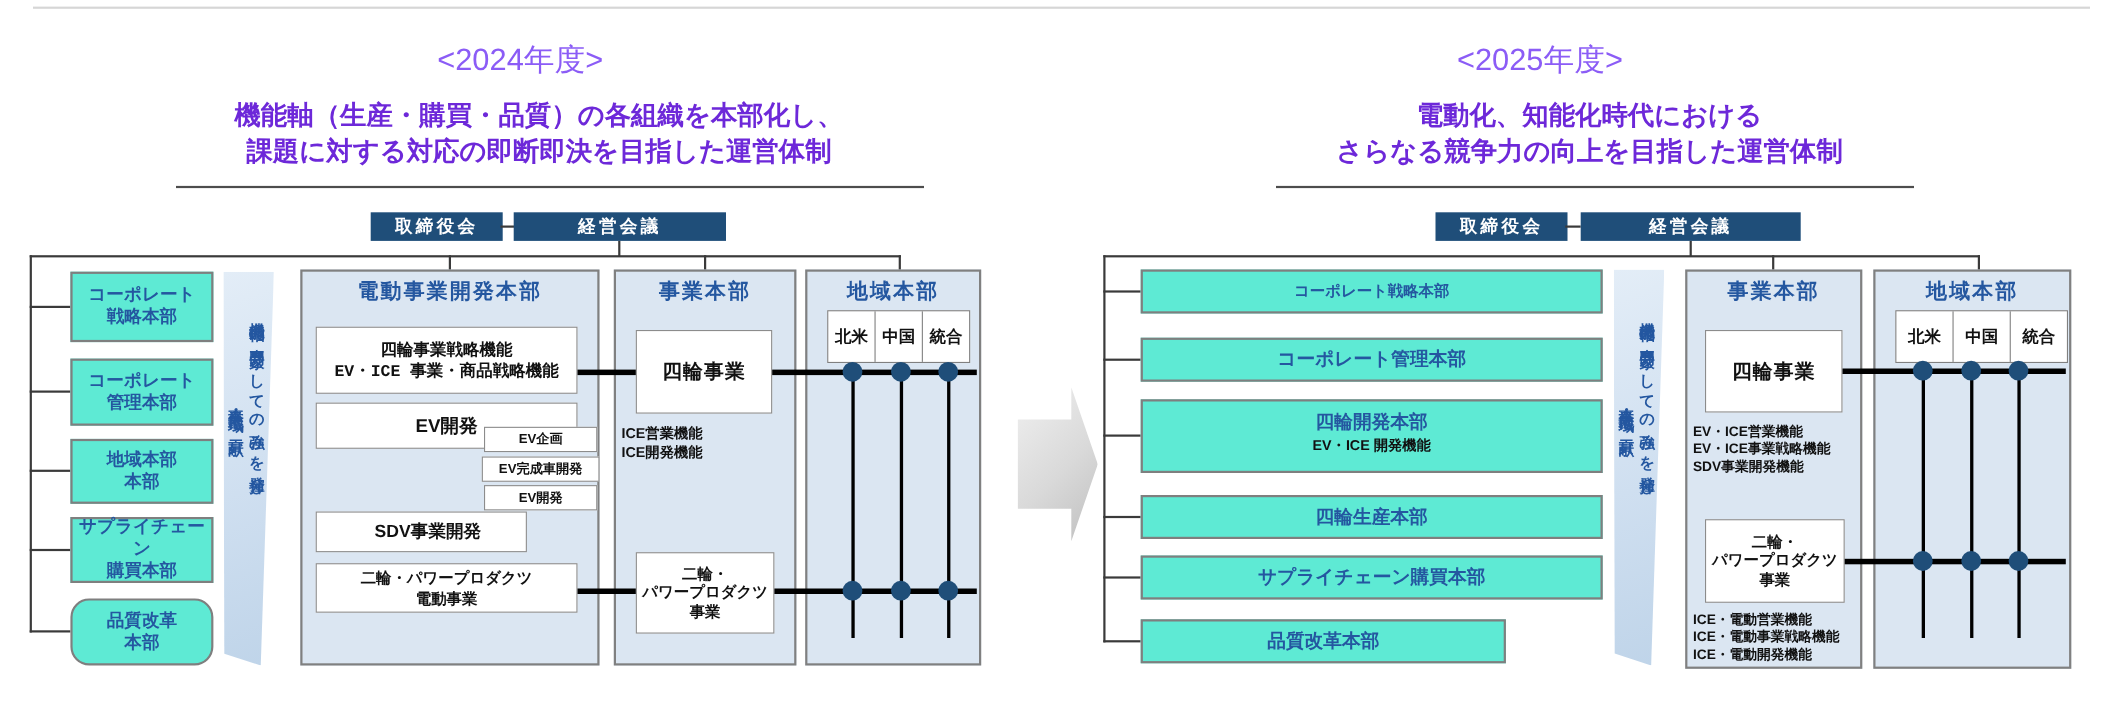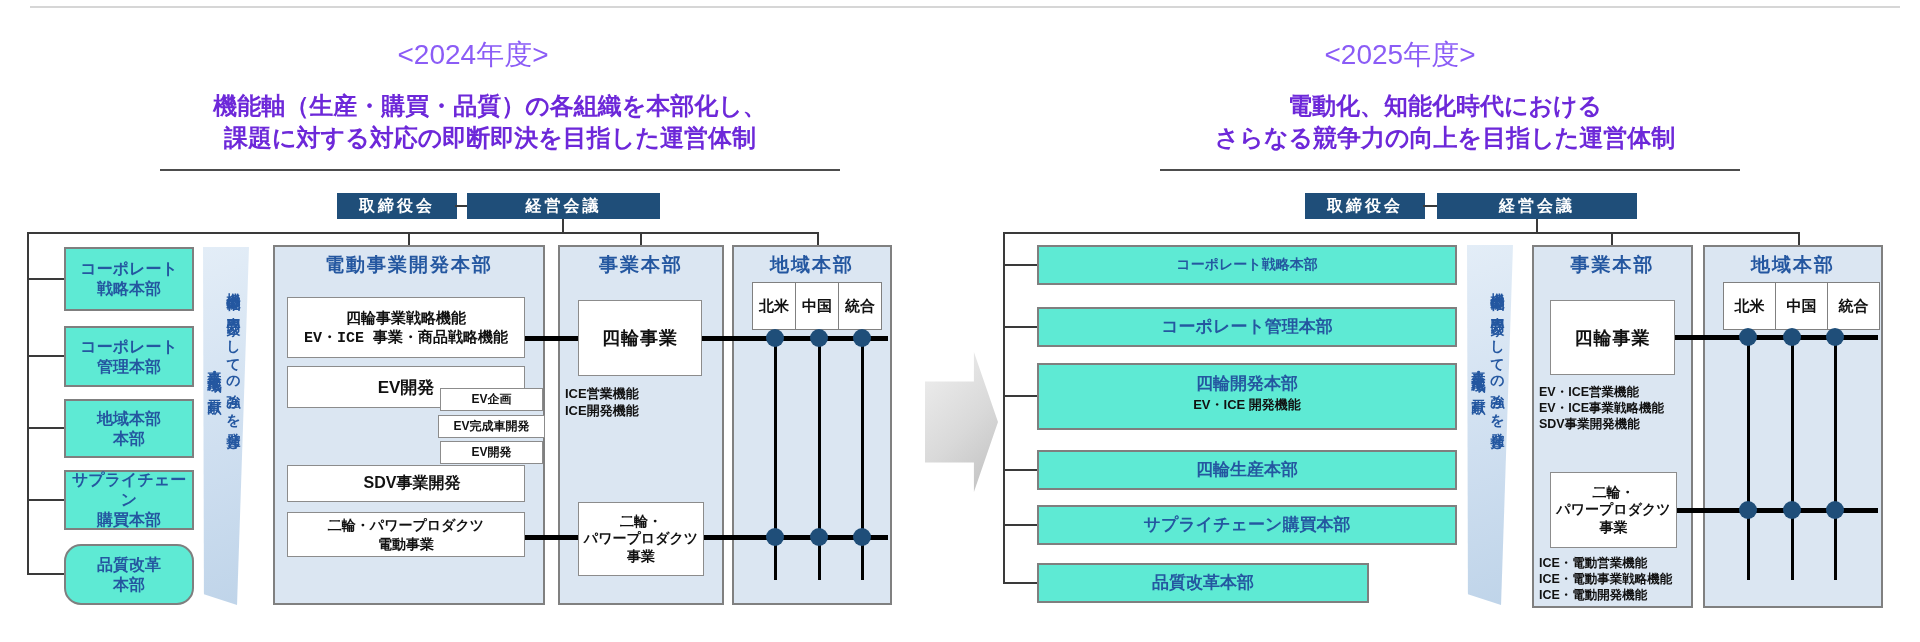--- a/index.html
+++ b/index.html
@@ -81,21 +81,21 @@
 
   <div class="panel" style="left:273px;top:245px;width:272px;height:360px;">
     <div class="hdr">電動事業開発本部</div>
   </div>
   <div class="whitebox ctr ml" style="left:287px;top:297px;width:238px;height:61px;font-size:15px;font-family:Liberation Mono, monospace;">四輪事業戦略機能
 EV・ICE 事業・商品戦略機能</div>
   <div class="whitebox ctr" style="left:287px;top:366px;width:238px;height:42px;font-size:17px;">EV開発</div>
   <div class="whitebox ctr" style="left:440px;top:388px;width:103px;height:23px;font-size:12px;">EV企画</div>
   <div class="whitebox ctr" style="left:438px;top:415px;width:107px;height:23px;font-size:12px;">EV完成車開発</div>
   <div class="whitebox ctr" style="left:440px;top:441px;width:103px;height:23px;font-size:12px;">EV開発</div>
-  <div class="whitebox ctr" style="left:287px;top:465px;width:238px;height:37px;font-size:16px;padding-left:12px;">SDV事業開発</div>
+  <div class="whitebox ctr" style="left:287px;top:465px;width:192px;height:37px;font-size:16px;padding-left:12px;">SDV事業開発</div>
   <div class="whitebox ctr ml" style="left:287px;top:512px;width:238px;height:45px;font-size:14px;line-height:1.3;">二輪・パワープロダクツ
 電動事業</div>
 
   <div class="panel" style="left:558px;top:245px;width:166px;height:360px;">
     <div class="hdr">事業本部</div>
   </div>
   <div class="whitebox ctr" style="left:578px;top:300px;width:124px;height:76px;font-size:18px;letter-spacing:1px;">四輪事業</div>
   <div class="note ml" style="left:565px;top:385px;font-size:13px;line-height:17px;">ICE営業機能
 ICE開発機能</div>
   <div class="whitebox ctr ml" style="left:578px;top:502px;width:126px;height:74px;font-size:14px;line-height:1.25;">二輪・

